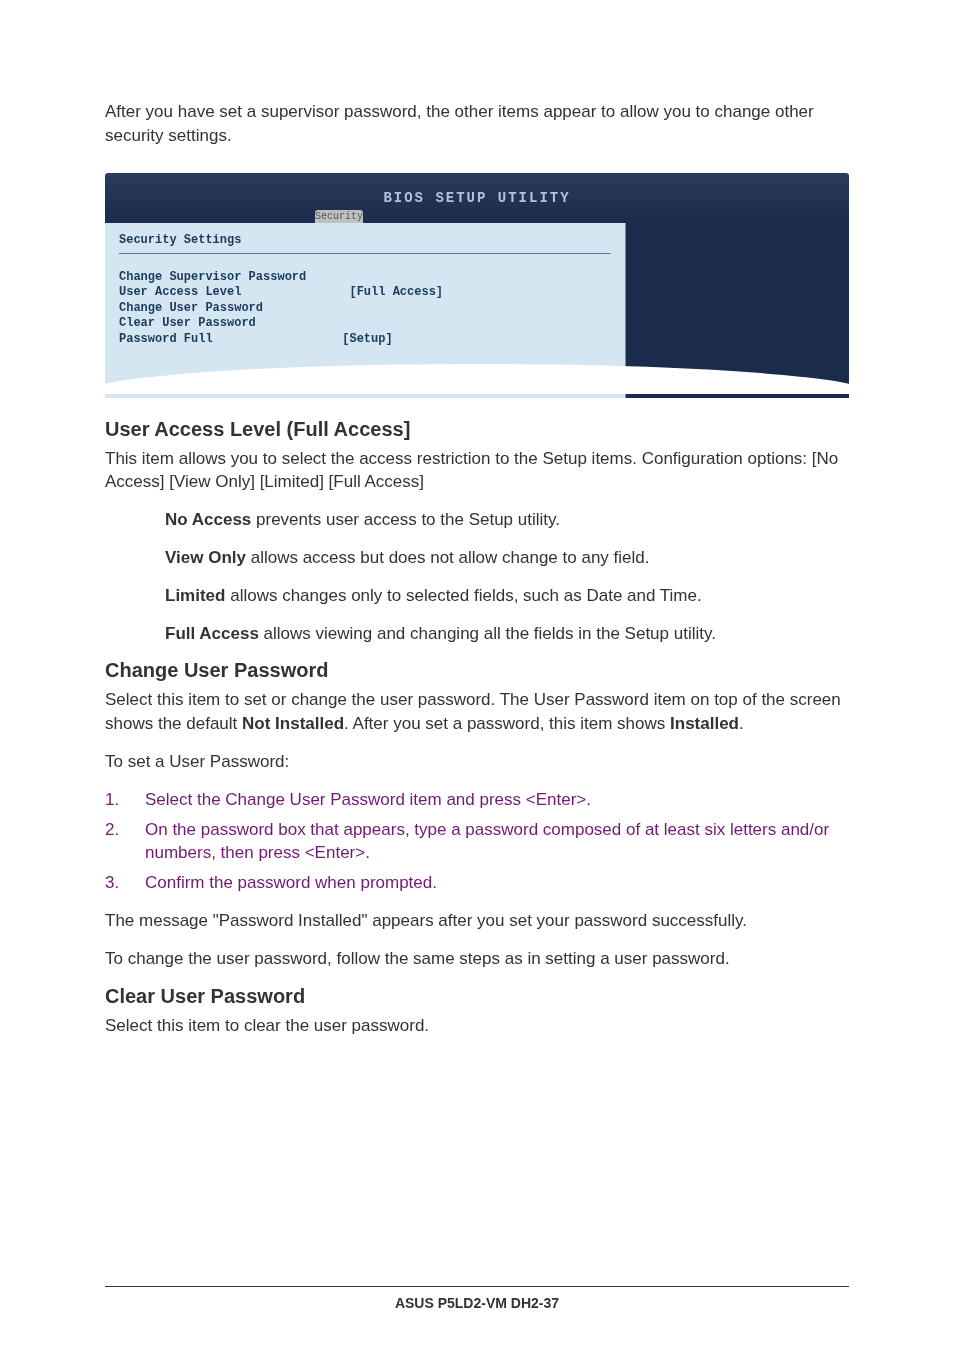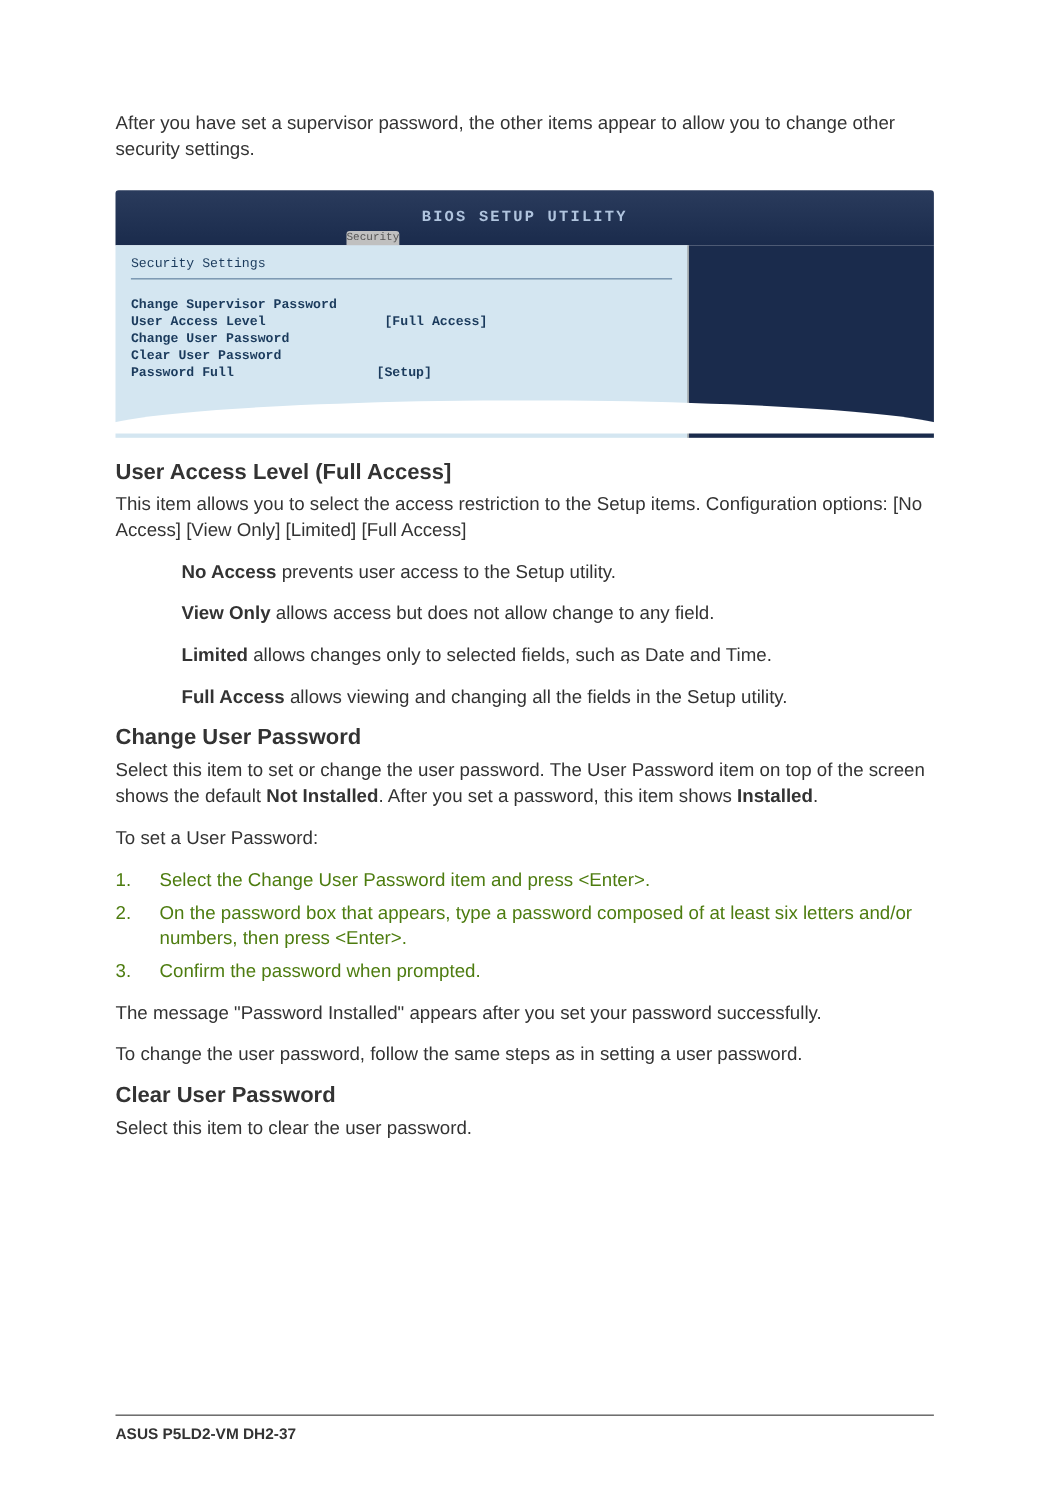--- a/index.html
+++ b/index.html
@@ -69,21 +69,21 @@
       color: #1a3a5c;
       border-right: 1px solid #888;
       position: relative;
     }
     .bios-right {
       flex: 1;
       background: #1a2b4c;
     }
     .bios-section-title {
       color: #1a3a5c;
-      font-weight: normal;
+      font-weight: bold;
       margin-bottom: 6px;
     }
     .bios-divider {
       border-top: 1px solid #5a7a9a;
       margin: 4px 0 8px 0;
     }
     .bios-line {
       white-space: pre;
       line-height: 1.3;
     }
@@ -132,39 +132,39 @@
     }
     ol {
       list-style: none;
       counter-reset: list-counter;
       margin-bottom: 14px;
     }
     ol li {
       counter-increment: list-counter;
       font-size: 17px;
       line-height: 1.4;
-      color: #4d7c0f;
+      color: #701a75;
       margin-bottom: 6px;
       position: relative;
       padding-left: 40px;
     }
     ol li::before {
       content: counter(list-counter) ".";
       position: absolute;
       left: 0;
     }
     .footer {
       position: absolute;
       bottom: 40px;
       left: 105px;
       right: 105px;
       border-top: 1px solid #333;
       padding-top: 8px;
       display: flex;
-      justify-content: flex-start;
+      justify-content: center;
       font-size: 14px;
       font-weight: bold;
       color: #333;
     }
   </style>
 </head>
 <body>
 
 <p class="intro-text">After you have set a supervisor password, the other items appear to allow you to change other security settings.</p>
 

